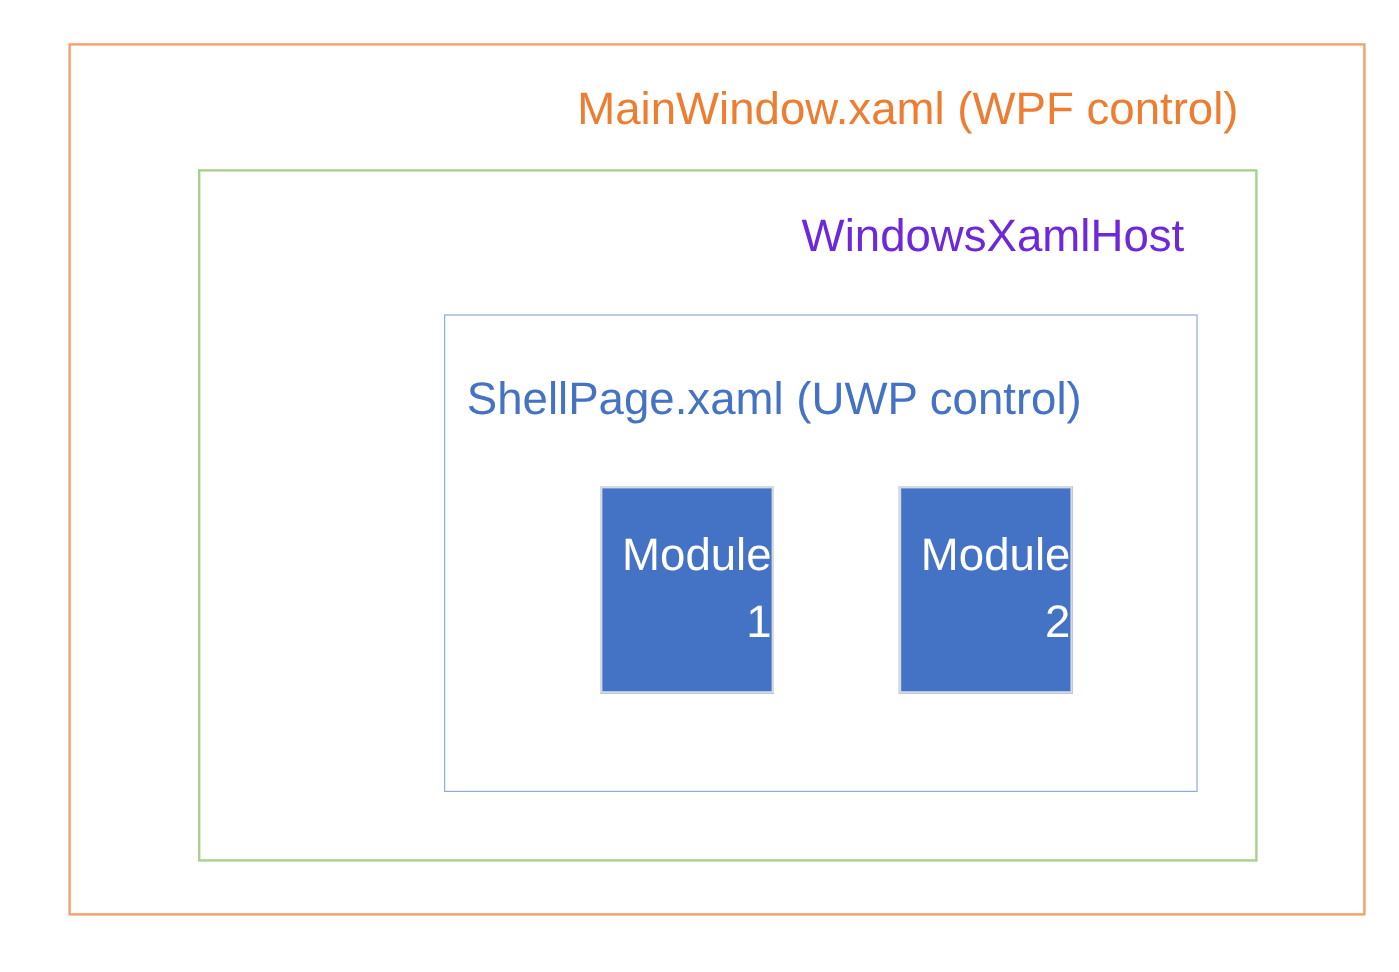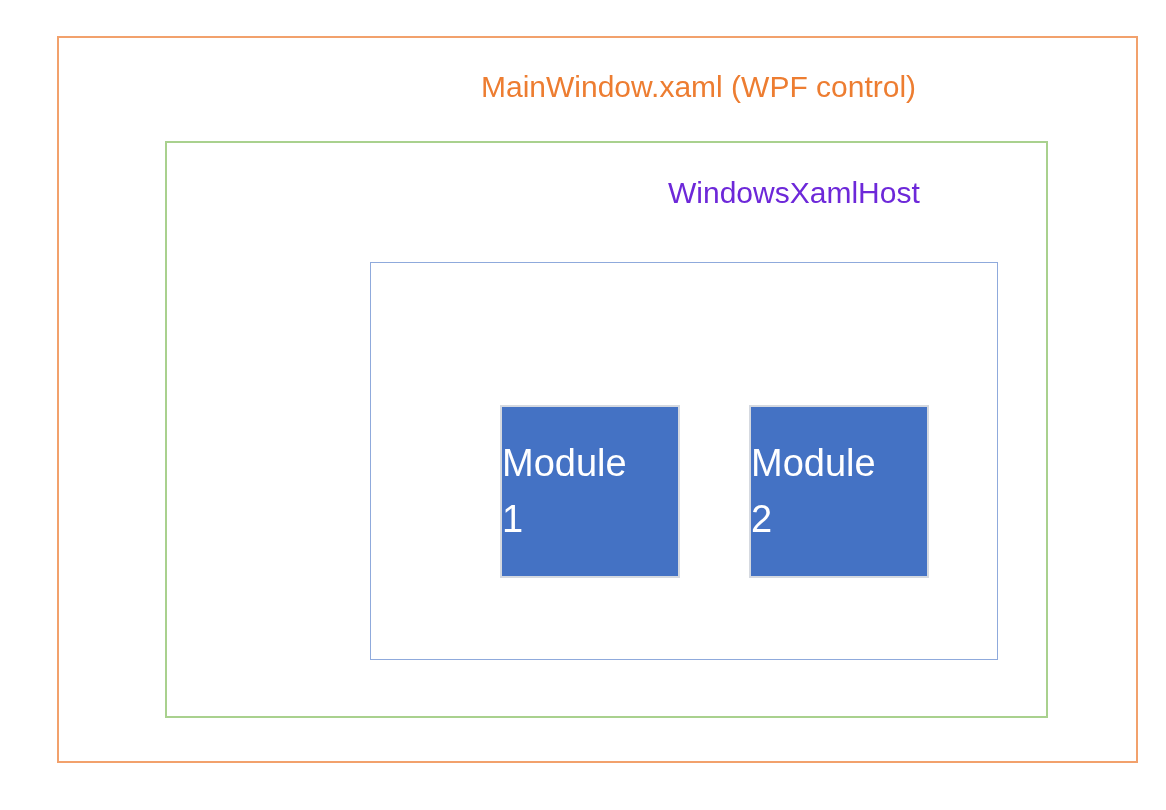--- a/index.html
+++ b/index.html
@@ -37,21 +37,21 @@
   .box-shell {
     left: 203px;
     top: 119px;
     width: 628px;
     height: 398px;
     border: 1.5px solid #8faadc;
   }
   .title {
     position: absolute;
     white-space: nowrap;
-    font-size: 30px;
+    font-size: 38px;
     line-height: 1.2;
     font-weight: 400;
   }
   .title-outer {
     left: 422px;
     top: 31px;
     color: #ed7d31;
   }
   .title-host {
     left: 501px;
@@ -60,28 +60,28 @@
   }
   .title-shell {
     left: 18px;
     top: 48px;
     color: #4472c4;
   }
   .module {
     position: absolute;
     box-sizing: border-box;
     top: 142px;
-    width: 180px;
+    width: 145px;
     height: 173px;
     background: #4472c4;
     border: 2px solid #d5d9e0;
     color: #ffffff;
     display: flex;
     flex-direction: column;
-    align-items: flex-start;
+    align-items: flex-end;
     justify-content: center;
     text-align: center;
     font-size: 38px;
     line-height: 1.45;
   }
   .module-1 { left: 129px; }
   .module-2 { left: 378px; }
   .module span { display: block; }
 </style>
 </head>
@@ -89,20 +89,21 @@
 
 <div class="canvas">
 
   <div class="box box-outer">
     <div class="title title-outer">MainWindow.xaml (WPF control)</div>
 
     <div class="box box-host">
       <div class="title title-host">WindowsXamlHost</div>
 
       <div class="box box-shell">
+        <div class="title title-shell">ShellPage.xaml (UWP control)</div>
 
         <div class="module module-1">
           <span>Module</span>
           <span>1</span>
         </div>
 
         <div class="module module-2">
           <span>Module</span>
           <span>2</span>
         </div>

